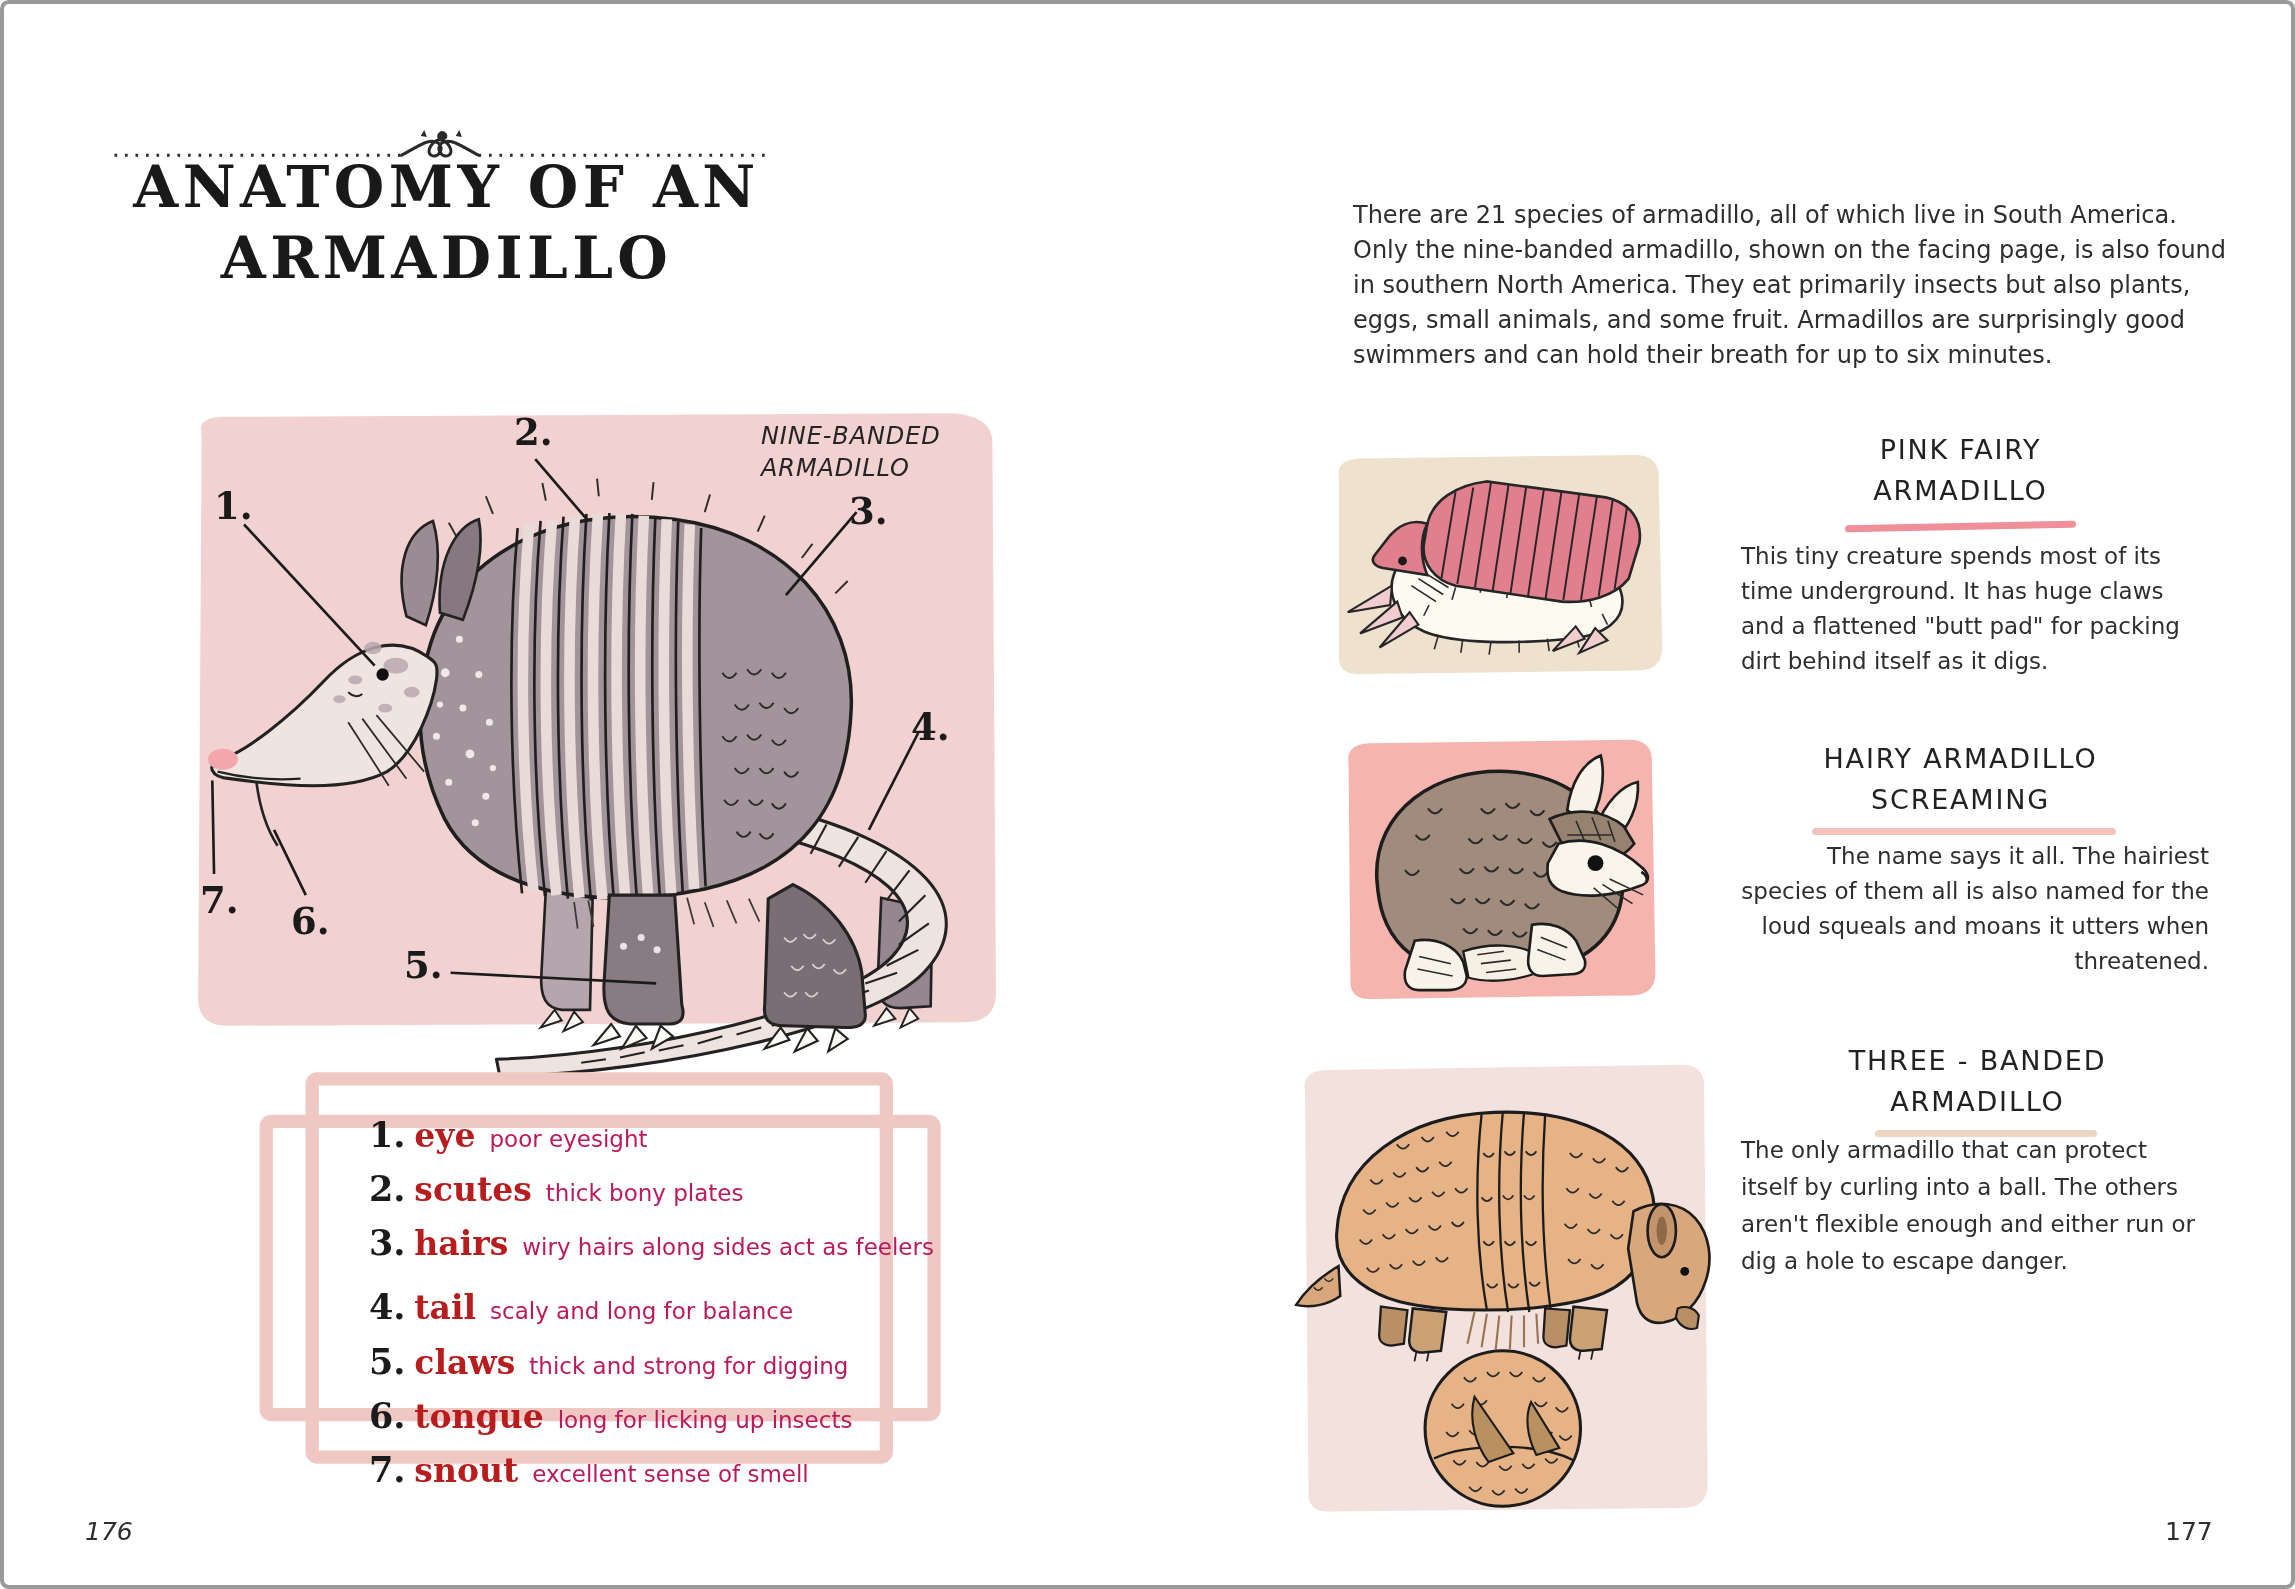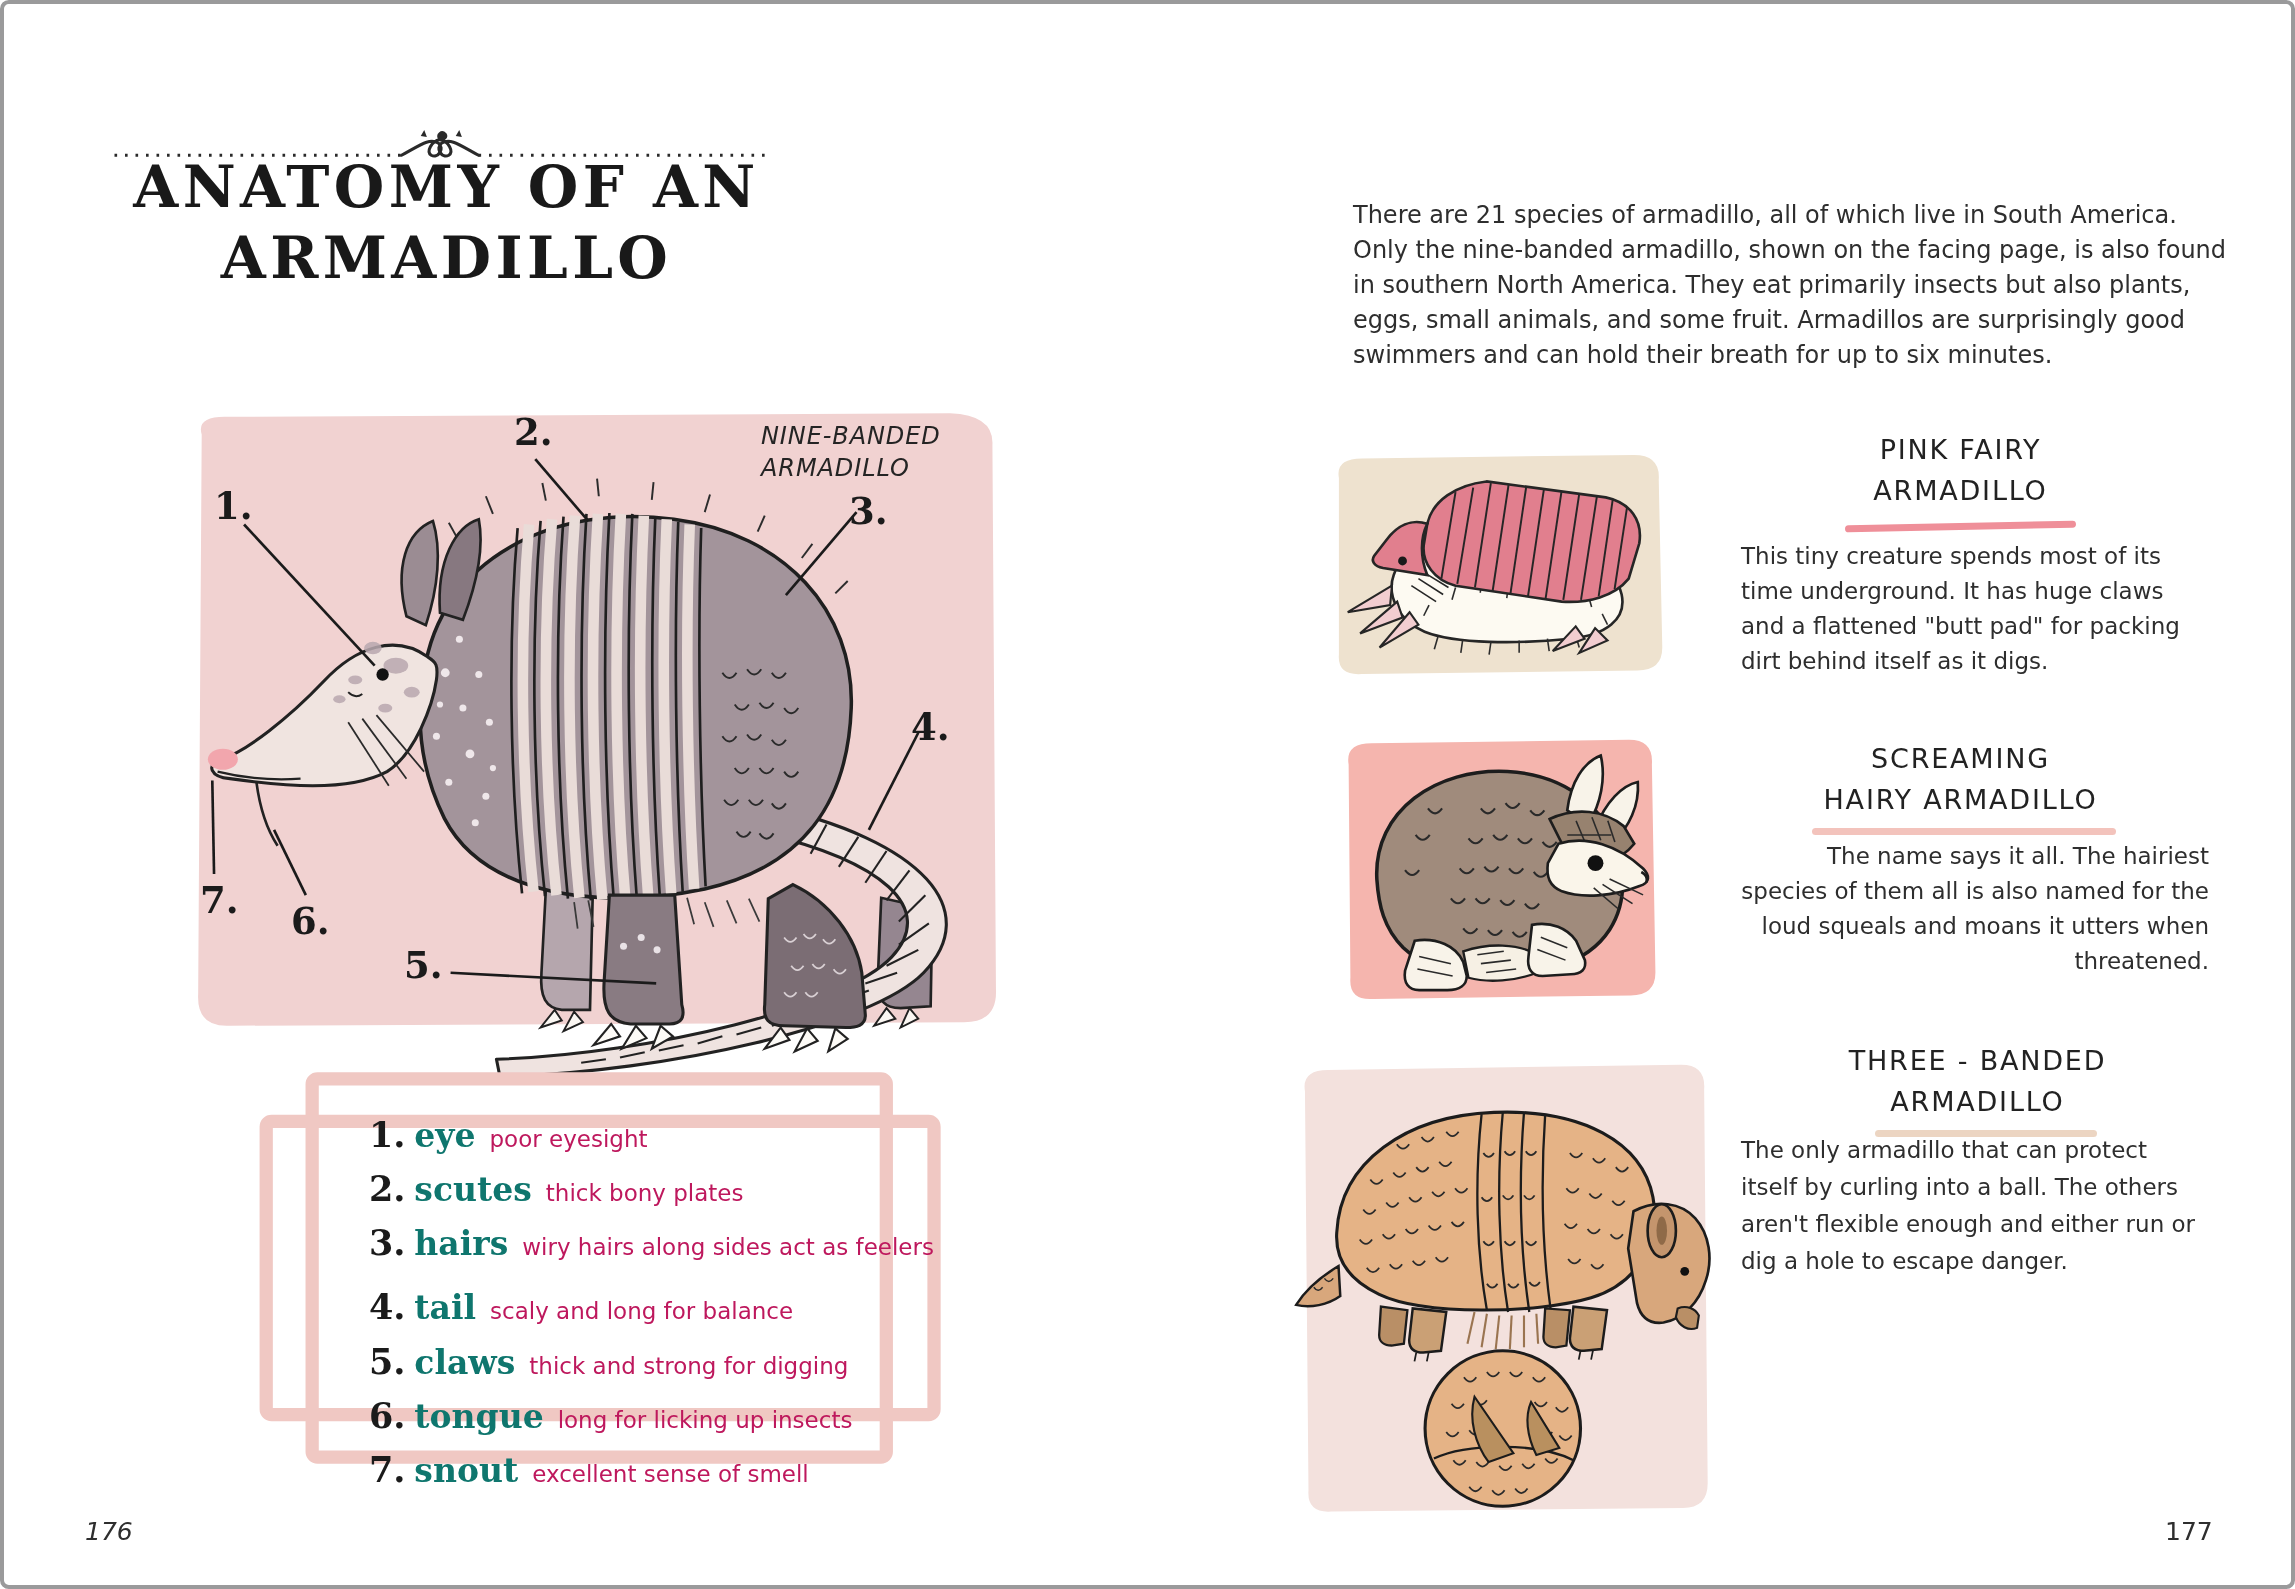--- a/index.html
+++ b/index.html
@@ -23,21 +23,21 @@
   .callout{font-family:"DejaVu Serif",serif;font-weight:bold;font-size:37px;color:#1b1b1b;z-index:5;}
   #co1{left:214px;top:484px;} #co2{left:514px;top:410px;} #co3{left:849px;top:489px;}
   #co4{left:911px;top:705px;} #co5{left:404px;top:943px;} #co6{left:291px;top:899px;}
   #co7{left:200px;top:878px;}
   .legend-frame{left:245px;top:1056px;width:712px;height:424px;}
   .legend-list{left:369px;top:1114px;width:565px;}
   .legend-item{display:flex;align-items:baseline;margin-bottom:13.2px;white-space:nowrap;}
   .legend-item:nth-child(4){margin-top:23px;}
   .legend-item:nth-child(5){margin-top:12.4px;}
   .legend-num{font-family:"DejaVu Serif",serif;font-weight:bold;font-size:35px;color:#1b1b1b;margin-right:8.8px;}
-  .legend-term{font-family:"DejaVu Serif",serif;font-weight:bold;font-size:33px;color:#0f766e;margin-right:14px;}
+  .legend-term{font-family:"DejaVu Serif",serif;font-weight:bold;font-size:33px;color:#b91c1c;margin-right:14px;}
   .legend-desc{font-size:23px;color:#be185d;}
   .page-num{font-size:25px;color:#2e2e2e;}
   #pn-left{left:85px;top:1517px;font-style:italic;} #pn-right{left:2165px;top:1517px;}
 
   
   .intro{left:1353px;top:198px;width:883px;font-size:24px;line-height:35px;color:#2e2e2e;}
   .species-heading{font-size:27px;letter-spacing:1.8px;color:#222;text-align:center;line-height:41px;}
   .underline{height:7px;border-radius:3.5px;}
   #s1-head{left:1775px;top:429px;width:371px;}
   #s1-line{left:1845px;top:523px;width:231px;background:#ef8f99;transform:rotate(-1.2deg);}
@@ -416,22 +416,22 @@
       <line x1="234" y1="250" x2="266" y2="262"></line>
   </g>
   <path d="M 95 240 C 120 236 142 246 150 264 L 154 280 C 154 290 146 296 132 296 L 100 296 C 88 296 82 288 84 274 Z" fill="#f8f3e9" stroke="#1d1d1d" stroke-width="3"></path>
   <g stroke="#2a2a2a" stroke-width="1.8">
     <line x1="100" y1="258" x2="136" y2="266"></line>
       <line x1="98" y1="272" x2="138" y2="280"></line>
   </g>
 </svg>
 
 <div class="abs species-heading hand" id="s2-head">
+  <div>HAIRY ARMADILLO</div>
   <div>SCREAMING</div>
-  <div>HAIRY ARMADILLO</div>
 </div>
 <div class="abs underline" id="s2-line"></div>
 <div class="abs hand" id="s2-body">The name says it all. The hairiest species of them all is also named for the loud squeals and moans it utters when threatened.</div>
 
 <svg class="abs" id="s3-illo" viewBox="0 0 505 548">
   <path d="M 26 50 Q 22 26 52 26 L 452 20 Q 480 20 478 48 L 482 494 Q 482 522 454 522 L 56 526 Q 28 528 30 502 Z" fill="#f3e1dd"></path>
 
   <path d="M 62 210 C 66 130 140 78 240 74 C 340 70 408 108 420 170 C 430 222 402 268 350 284 C 290 302 160 304 110 280 C 76 264 60 240 62 210 Z" fill="#e5b386" stroke="#1c1c1c" stroke-width="3.5"></path>
   <g stroke="#2a2a2a" stroke-width="2" fill="none">
     <path d="M 100 150 q 7 10 14 0"></path>

